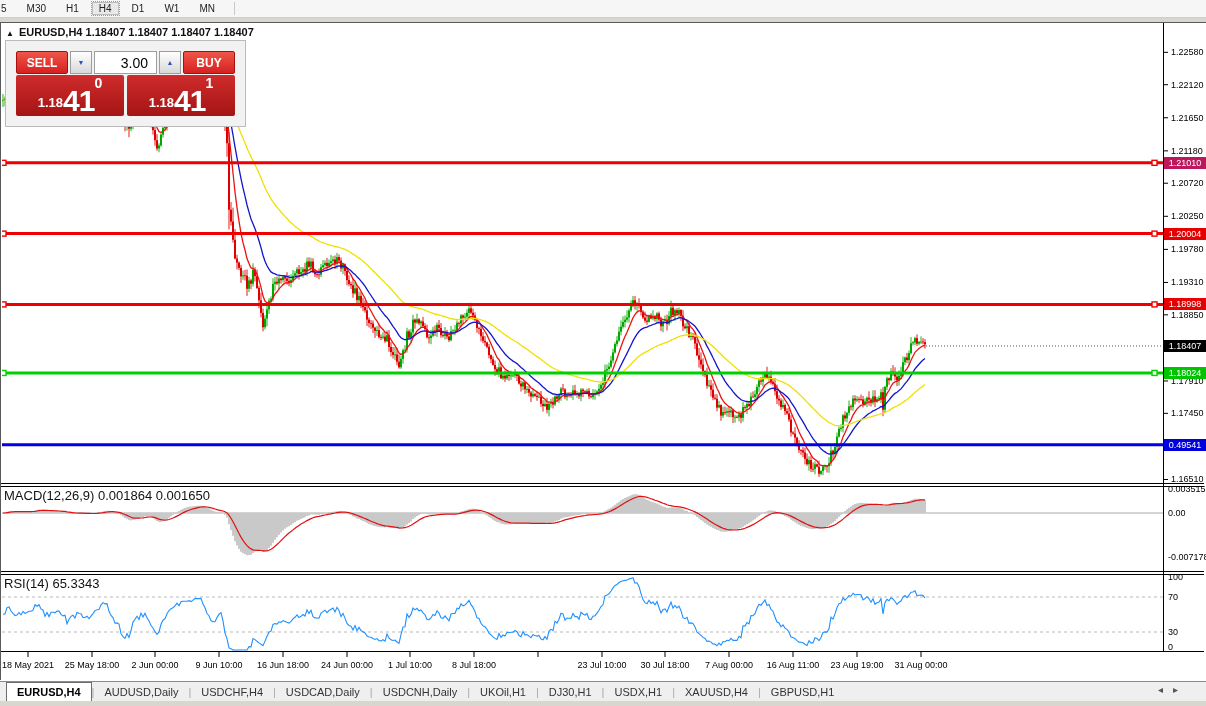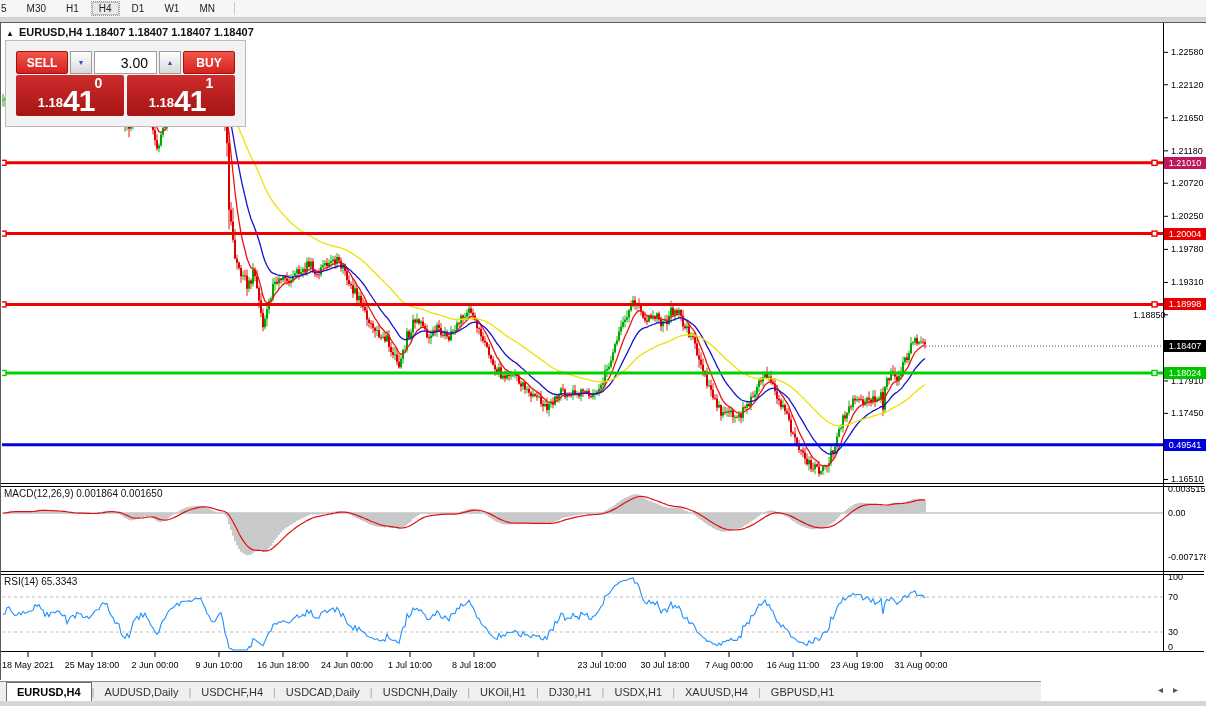--- a/index.html
+++ b/index.html
@@ -29,26 +29,26 @@
         color:#2a52c8;font-size:7px;display:flex;align-items:center;justify-content:center;cursor:pointer;}
   #vol{flex:1;border:1px solid #9d9d9d;font-size:14px;font-family:"Liberation Sans",sans-serif;
        text-align:right;padding:0 8px 0 0;min-width:0;}
   #tp-row2{display:flex;height:41px;gap:3px;margin-top:1px;}
   .bigprice{flex:1;background:linear-gradient(#cf2c2c,#a51414);border-radius:2px;color:#fff;
             display:flex;align-items:flex-end;justify-content:center;padding-bottom:1px;cursor:pointer;}
   .bp-small{font-size:13px;font-weight:bold;line-height:24px;}
   .bp-big{font-size:30px;font-weight:bold;line-height:28px;letter-spacing:-1px;}
   .bp-sup{font-size:14px;font-weight:bold;line-height:14px;align-self:flex-start;margin-top:1px;}
   
-  .panelabel{font-size:10px;color:#111;white-space:nowrap;}
+  .panelabel{font-size:13px;color:#111;white-space:nowrap;}
   .axis-tick-label{font-size:9px;color:#000;white-space:nowrap;}
   .price-badge{width:42px;height:12px;line-height:12px;font-size:9px;color:#fff;text-align:center;white-space:nowrap;}
   .date-label{font-size:9px;color:#000;white-space:nowrap;transform:translateX(-50%);}
   
-  #tabbar{left:0;top:681px;width:1041px;height:19px;background:#efefef;border-top:1px solid #8a8a8a;
+  #tabbar{left:0;top:681px;width:1206px;height:19px;background:#efefef;border-top:1px solid #8a8a8a;
           border-bottom:1px solid #b5b5b5;display:flex;align-items:stretch;font-size:11px;color:#333;}
   .tab{display:flex;align-items:center;padding:0 10px;cursor:pointer;white-space:nowrap;}
   .tab.active{background:#fff;border:1px solid #6e6e6e;border-bottom:none;font-weight:bold;color:#000;margin-left:6px;}
   .tabsep{display:flex;align-items:center;color:#aaa;}
   #tabscroll{position:absolute;right:28px;top:684px;font-size:10px;color:#555;display:flex;gap:10px;}
   #bottomstrip{left:0;top:701px;width:1206px;height:5px;background:#d9d6cf;}
   svg{position:absolute;left:0;top:0;}
 </style>
 </head>
 <body>
@@ -1559,21 +1559,21 @@
 
 <div id="overlays">
     <div class="abs axis-tick-label" style="left: 1171px; top: 47.3336px;">1.22580</div>
     <div class="abs axis-tick-label" style="left: 1171px; top: 79.7051px;">1.22120</div>
     <div class="abs axis-tick-label" style="left: 1171px; top: 112.78px;">1.21650</div>
     <div class="abs axis-tick-label" style="left: 1171px; top: 145.856px;">1.21180</div>
     <div class="abs axis-tick-label" style="left: 1171px; top: 178.227px;">1.20720</div>
     <div class="abs axis-tick-label" style="left: 1171px; top: 211.303px;">1.20250</div>
     <div class="abs axis-tick-label" style="left: 1171px; top: 244.378px;">1.19780</div>
     <div class="abs axis-tick-label" style="left: 1171px; top: 277.453px;">1.19310</div>
-    <div class="abs axis-tick-label" style="left: 1133px; top: 309.825px;">1.18850</div>
+    <div class="abs axis-tick-label" style="left: 1171px; top: 309.825px;">1.18850</div>
     <div class="abs axis-tick-label" style="left: 1171px; top: 375.975px;">1.17910</div>
     <div class="abs axis-tick-label" style="left: 1171px; top: 408.347px;">1.17450</div>
     <div class="abs axis-tick-label" style="left: 1171px; top: 474.498px;">1.16510</div>
     <div class="abs price-badge" style="left: 1164px; top: 156.819px; background: #be185d;">1.21010</div>
     <div class="abs price-badge" style="left: 1164px; top: 227.614px; background: rgb(230, 0, 0);">1.20004</div>
     <div class="abs price-badge" style="left: 1164px; top: 298.41px; background: rgb(230, 0, 0);">1.18998</div>
     <div class="abs price-badge" style="left: 1164px; top: 340px; background: rgb(0, 0, 0);">1.18407</div>
     <div class="abs price-badge" style="left: 1164px; top: 366.953px; background: rgb(0, 196, 0);">1.18024</div>
     <div class="abs price-badge" style="left: 1164px; top: 438.874px; background: rgb(0, 0, 221);">0.49541</div>
     <div class="abs date-label" style="left: 28px; top: 660px;">18 May 2021</div>

